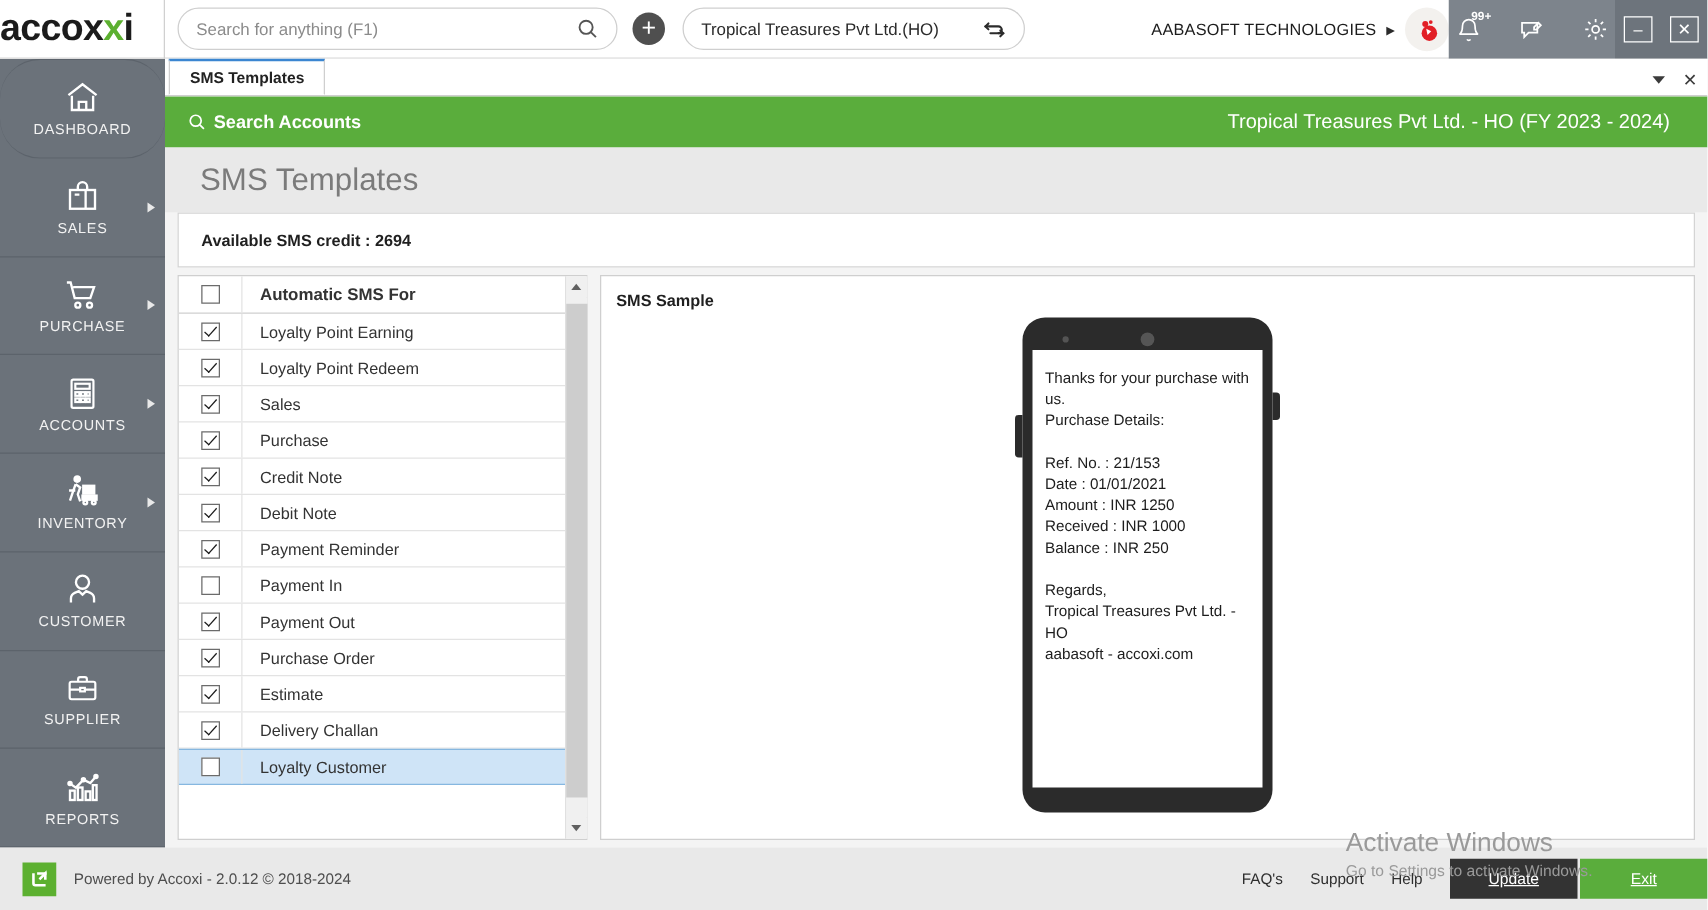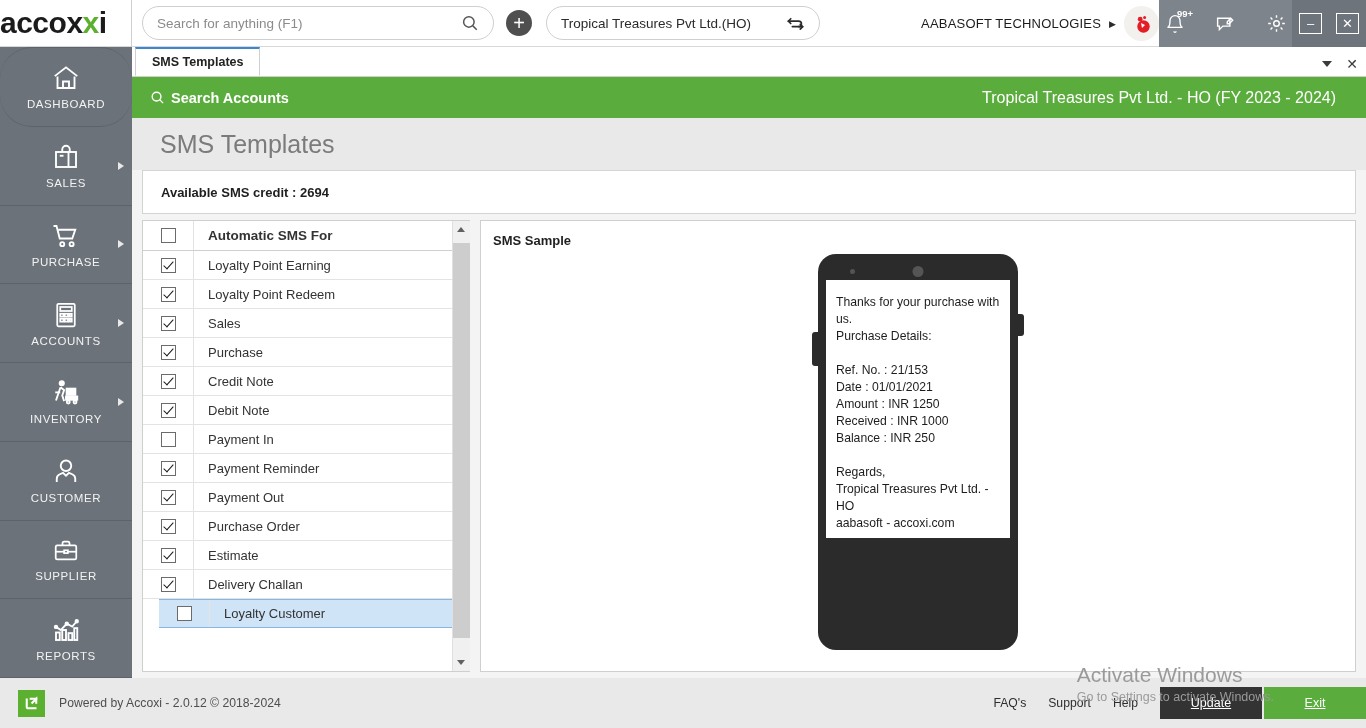--- a/index.html
+++ b/index.html
@@ -165,21 +165,21 @@
     width: 328px; min-width: 328px;
     background: #fff; border: 1px solid #cfcfcf;
     display: flex; min-height: 0; position: relative;
   }
   .list-scroll { flex: 1; overflow: hidden; }
   .lrow {
     height: 29px; display: flex; align-items: center;
     border-bottom: 1px solid #e3e3e3;
   }
   .lrow.header { font-weight: bold; color: #2a2a2a; height: 30px; border-bottom: 1px solid #cfcfcf;}
-  .lrow.selected { background: #cfe4f7; border-top: 1px solid #86b7e0; border-bottom: 1px solid #86b7e0; margin-left: 16px;}
+  .lrow.selected { background: #cfe4f7; border-top: 1px solid #86b7e0; border-bottom: 1px solid #86b7e0;}
   .lcb-cell {
     width: 51px; min-width: 51px; display: flex; align-items: center; justify-content: center;
     border-right: 1px solid #e3e3e3; height: 100%;
   }
   .cb {
     width: 15px; height: 15px; border: 1px solid #6b6b6b; background: #fff;
     display: flex; align-items: center; justify-content: center; cursor: pointer;
     position: relative;
   }
   .cb.checked::after {
@@ -221,21 +221,21 @@
     content: ""; position: absolute; left: -6px; top: 78px;
     width: 6px; height: 34px; background: #2b2b2b; border-radius: 3px 0 0 3px;
   }
   .phone::after {
     content: ""; position: absolute; right: -6px; top: 60px;
     width: 6px; height: 22px; background: #2b2b2b; border-radius: 0 3px 3px 0;
   }
   .cam-small { position: absolute; top: 15px; left: 32px; width: 5px; height: 5px; border-radius: 50%; background: #545454; }
   .cam-big { position: absolute; top: 12px; left: 50%; transform: translateX(-50%); width: 11px; height: 11px; border-radius: 50%; background: #555; }
   .screen {
-    width: 184px; height: 258px; background: #fff;
+    width: 184px; height: 350px; background: #fff;
     padding: 14px 10px 10px 10px;
     font-size: 12.2px; line-height: 17px; color: #1d1d1d;
     white-space: pre-wrap; overflow: hidden;
   }
 
   
   .footer {
     height: 50px; min-height: 50px; background: #e9e9e9;
     display: flex; align-items: center; justify-content: space-between;
     padding: 0 0 0 10px; position: relative;
@@ -524,29 +524,29 @@
                 <span class="lrow-label">Credit Note</span>
               </div>
               <div class="lrow">
                 <div class="lcb-cell">
                     <span class="cb checked"></span>
                   </div>
                 <span class="lrow-label">Debit Note</span>
               </div>
               <div class="lrow">
                 <div class="lcb-cell">
+                    <span class="cb checked"></span>
+                  </div>
+                <span class="lrow-label">Payment Reminder</span>
+              </div>
+              <div class="lrow">
+                <div class="lcb-cell">
                     <span class="cb"></span>
                   </div>
                 <span class="lrow-label">Payment In</span>
-              </div>
-              <div class="lrow">
-                <div class="lcb-cell">
-                    <span class="cb checked"></span>
-                  </div>
-                <span class="lrow-label">Payment Reminder</span>
               </div>
               <div class="lrow">
                 <div class="lcb-cell">
                     <span class="cb checked"></span>
                   </div>
                 <span class="lrow-label">Payment Out</span>
               </div>
               <div class="lrow">
                 <div class="lcb-cell">
                     <span class="cb checked"></span>

